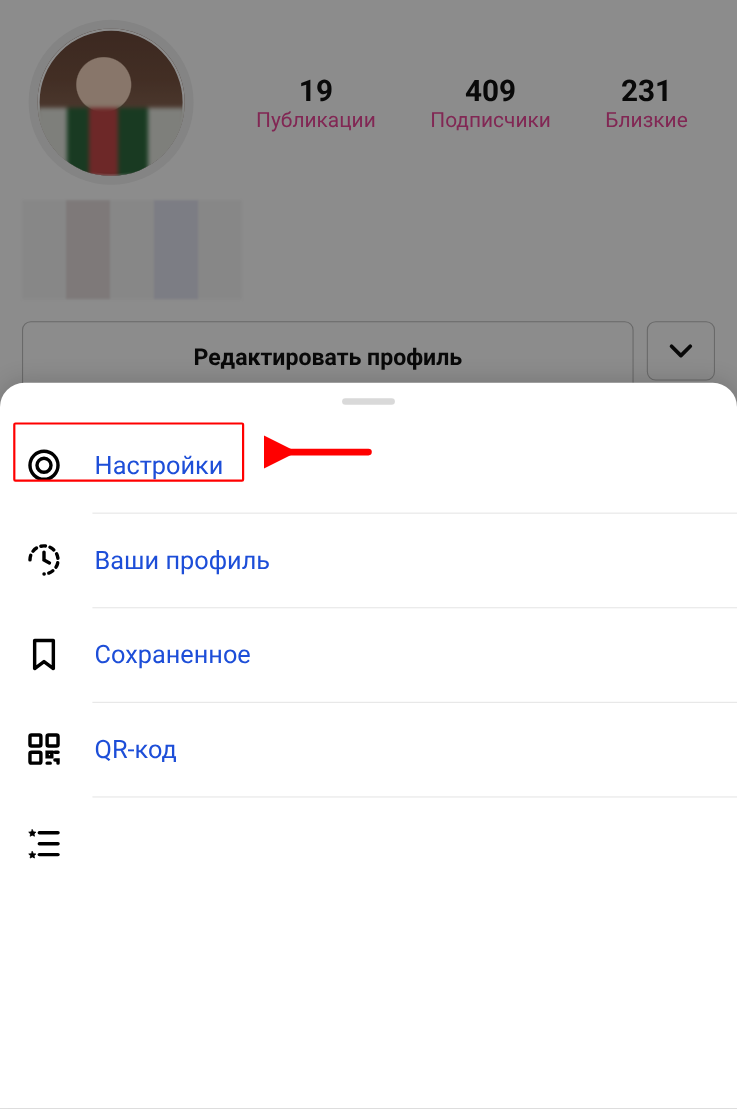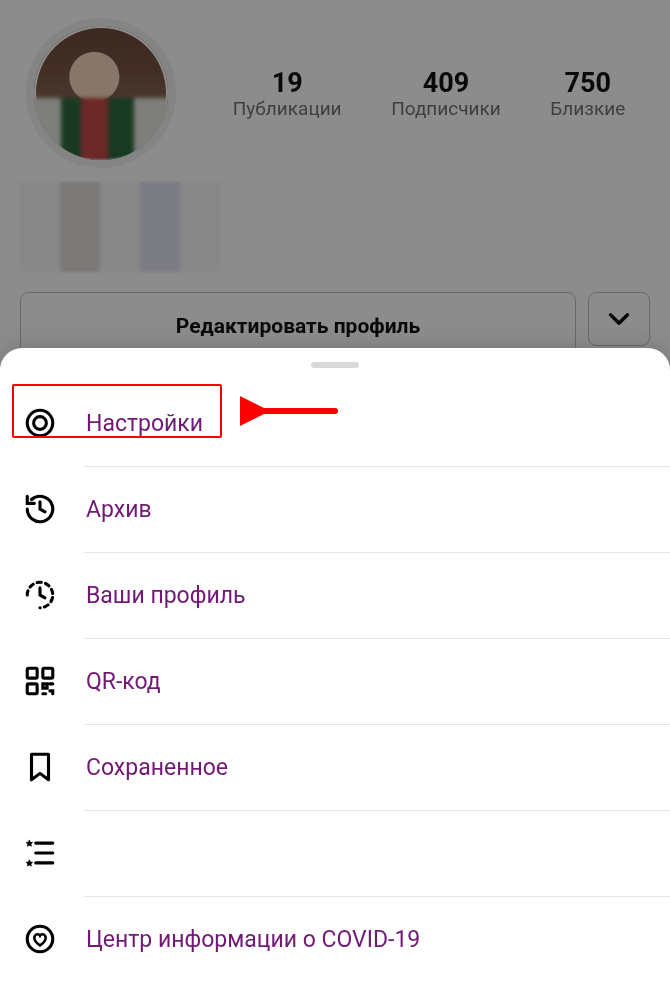--- a/index.html
+++ b/index.html
@@ -54,21 +54,21 @@
       background: linear-gradient(90deg,#e5e7e0 0 20%, #2e6b3e 20% 35%, #c74a4a 35% 55%, #2e6b3e 55% 75%, #e5e7e0 75% 100%);
       filter: blur(2px);
     }
     .stats {
       flex: 1;
       display: flex;
       justify-content: space-around;
       text-align: center;
     }
     .stat-num { font-size: 27px; font-weight: 700; color:#111; }
-    .stat-label { font-size: 19px; color:#737373; margin-top: -2px;}
+    .stat-label { font-size: 19px; color:#ec4899; margin-top: -2px;}
     .bio-blur {
       margin-top: 14px;
       width: 200px; height: 90px;
       background:
         linear-gradient(90deg,#f6f6f6 0 40px,#e3dada 40px 80px,#f6f6f6 80px 120px,#dfe0f0 120px 160px,#f6f6f6 160px 200px),
         #f6f6f6;
       background-size: 200px 30px;
       filter: blur(1px);
       opacity: 0.9;
     }
@@ -116,21 +116,21 @@
       gap: 28px;
       position: relative;
     }
     .menu-item + .menu-item::before {
       content:"";
       position:absolute;
       top:0; left: 84px; right: 0;
       height:1px;
       background:#e6e6e6;
     }
-    .menu-label { font-size: 23px; color:#701a75; }
+    .menu-label { font-size: 23px; color:#1d4ed8; }
     .icon-slot {
       width: 36px; height: 36px;
       display:flex; align-items:center; justify-content:center;
       flex-shrink: 0;
     }
     .icon-slot svg { width: 34px; height: 34px; }
     .highlight-box {
       position: absolute;
       left: 12px; top: 4px;
       width: 210px; height: 54px;
@@ -158,21 +158,21 @@
     <div class="stats">
       <div>
         <div class="stat-num">19</div>
         <div class="stat-label">Публикации</div>
       </div>
       <div>
         <div class="stat-num">409</div>
         <div class="stat-label">Подписчики</div>
       </div>
       <div>
-        <div class="stat-num">750</div>
+        <div class="stat-num">231</div>
         <div class="stat-label">Близкие</div>
       </div>
     </div>
   </div>
   <div class="bio-blur"></div>
   <div class="edit-row">
     <div class="edit-btn">
       <span>Редактировать профиль</span>
     </div>
     <div class="more-btn">
@@ -204,77 +204,58 @@
     </div>
     <span class="icon-slot">
       <svg viewBox="0 0 24 24" fill="none" stroke="#000" stroke-width="2.2">
           <circle cx="12" cy="12" r="9"></circle>
           <circle cx="12" cy="12" r="4.5"></circle>
         </svg>
     </span>
     <span class="menu-label">Настройки</span>
   </div>
 
-  <div class="menu-item">
-    <span class="icon-slot">
-      <svg viewBox="0 0 24 24" fill="none" stroke="#000" stroke-width="2.2" stroke-linecap="round">
-          <path d="M3 12a9 9 0 1 0 3-6.7"></path>
-          <polyline points="3 3 3 8 8 8"></polyline>
-          <polyline points="12 7 12 12 15.5 14"></polyline>
-        </svg>
-    </span>
-    <span class="menu-label">Архив</span>
-  </div>
 
   <div class="menu-item">
     <span class="icon-slot">
       <svg viewBox="0 0 24 24" fill="none" stroke="#000" stroke-width="2.2" stroke-linecap="round">
           <path d="M3 12a9 9 0 1 1 9 9" stroke-dasharray="3 3"></path>
           <polyline points="12 7 12 12 15.5 14"></polyline>
         </svg>
     </span>
     <span class="menu-label">Ваши профиль</span>
+  </div>
+
+  <div class="menu-item">
+    <span class="icon-slot">
+      <svg viewBox="0 0 24 24" fill="none" stroke="#000" stroke-width="2.2" stroke-linejoin="round">
+          <path d="M6 3h12v18l-6-4.5L6 21V3z"></path>
+        </svg>
+    </span>
+    <span class="menu-label">Сохраненное</span>
   </div>
 
   <div class="menu-item">
     <span class="icon-slot">
       <svg viewBox="0 0 24 24" fill="none" stroke="#000" stroke-width="2.2" stroke-linecap="round">
           <rect x="3" y="3" width="7" height="7" rx="1"></rect>
           <rect x="14" y="3" width="7" height="7" rx="1"></rect>
           <rect x="3" y="14" width="7" height="7" rx="1"></rect>
           <path d="M14 14h3v3h-3zM19 14h2M14 21h2M19 19h2v2"></path>
         </svg>
     </span>
     <span class="menu-label">QR-код</span>
-  </div>
-
-  <div class="menu-item">
-    <span class="icon-slot">
-      <svg viewBox="0 0 24 24" fill="none" stroke="#000" stroke-width="2.2" stroke-linejoin="round">
-          <path d="M6 3h12v18l-6-4.5L6 21V3z"></path>
-        </svg>
-    </span>
-    <span class="menu-label">Сохраненное</span>
   </div>
 
   <div class="menu-item">
     <span class="icon-slot">
       <svg viewBox="0 0 24 24" fill="none" stroke="#000" stroke-width="2.2" stroke-linecap="round">
           <line x1="9" y1="5" x2="21" y2="5"></line>
           <line x1="9" y1="12" x2="21" y2="12"></line>
           <line x1="9" y1="19" x2="21" y2="19"></line>
           <path d="M4.5 3l.7 1.4 1.6.2-1.2 1.1.3 1.5L4.5 6.5 3.1 7.2l.3-1.5L2.2 4.6l1.6-.2z" fill="#000" stroke-width="0.5"></path>
           <path d="M4.5 17l.7 1.4 1.6.2-1.2 1.1.3 1.5-1.4-.7-1.4.7.3-1.5-1.2-1.1 1.6-.2z" fill="#000" stroke-width="0.5"></path>
         </svg>
     </span>
   </div>
 
-  <div class="menu-item">
-    <span class="icon-slot">
-      <svg viewBox="0 0 24 24" fill="none" stroke="#000" stroke-width="2.2">
-          <circle cx="12" cy="12" r="9"></circle>
-          <path d="M12 16.5s-4-2.6-4-5.4c0-1.3 1-2.4 2.3-2.4 1 0 1.5.6 1.7 1 .2-.4.7-1 1.7-1 1.3 0 2.3 1.1 2.3 2.4 0 2.8-4 5.4-4 5.4z" stroke-width="1.8"></path>
-        </svg>
-    </span>
-    <span class="menu-label">Центр информации о COVID-19</span>
-  </div>
 
 </div>
 
 </body></html>

